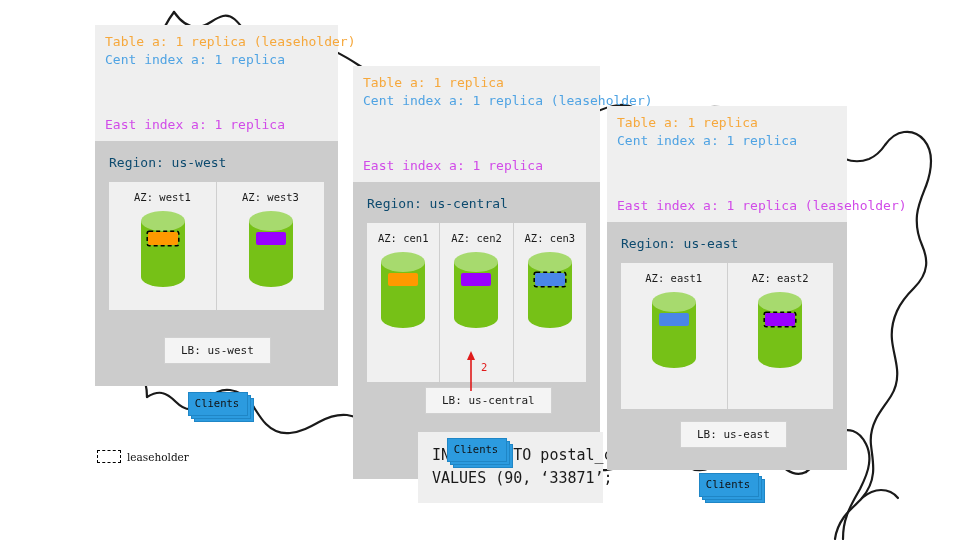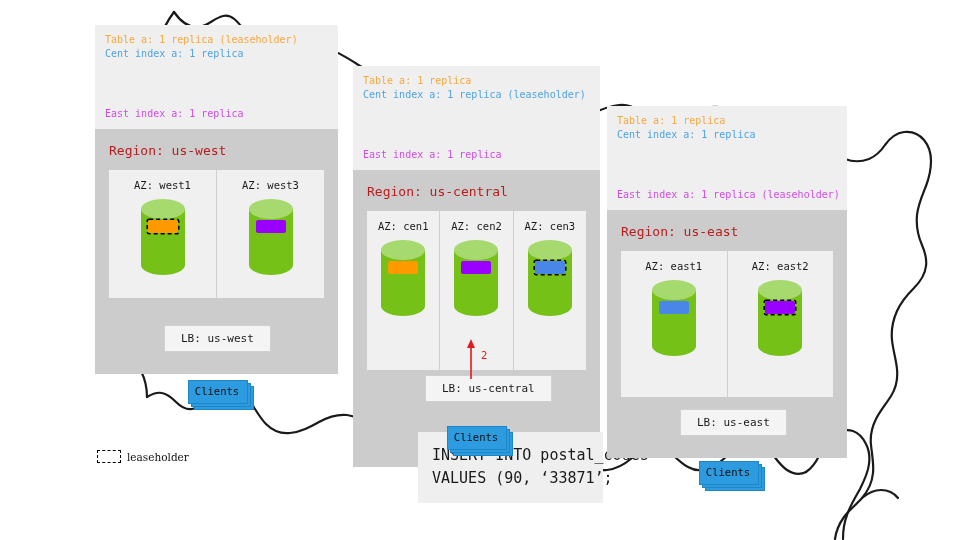--- a/index.html
+++ b/index.html
@@ -12,35 +12,35 @@
 
   
   #usmap{position:absolute;left:0;top:0;width:960px;height:540px;z-index:1;}
 
   
   .region-panel{position:absolute;z-index:5;}
   .replica-header{
     background:#efefef;
     padding:8px 10px 7px 10px;
     line-height:1.42;
-    font-size:10px;
+    font-size:13px;
     letter-spacing:0px;
   }
   .rep-line{white-space:pre;}
   .rep-table{color:#f6a83c;}
   .rep-cent{color:#4fa3e3;}
   .rep-east{color:#d14be8;margin-top:46px;}
 
   .region-body{
     background:#cccccc;
     padding:0 0 0 0;
     position:relative;
   }
   .region-title{
-    font-size:13px;color:#b91c1c;
+    font-size:13px;color:#0c4a6e;
     padding:14px 0 12px 14px;
     white-space:pre;
   }
   .az-strip{
     background:#f0f0f0;
     margin:0 14px 4px 14px;
     display:flex;
     position:relative;
   }
   .az-cell{

